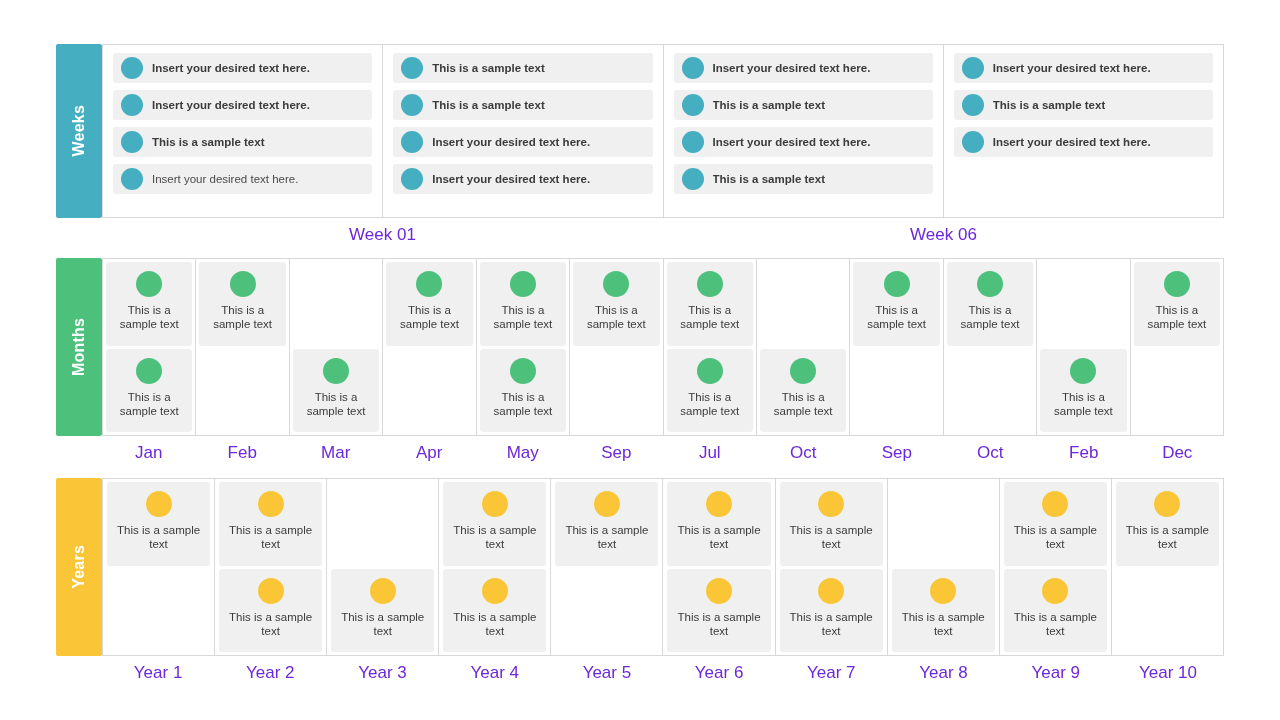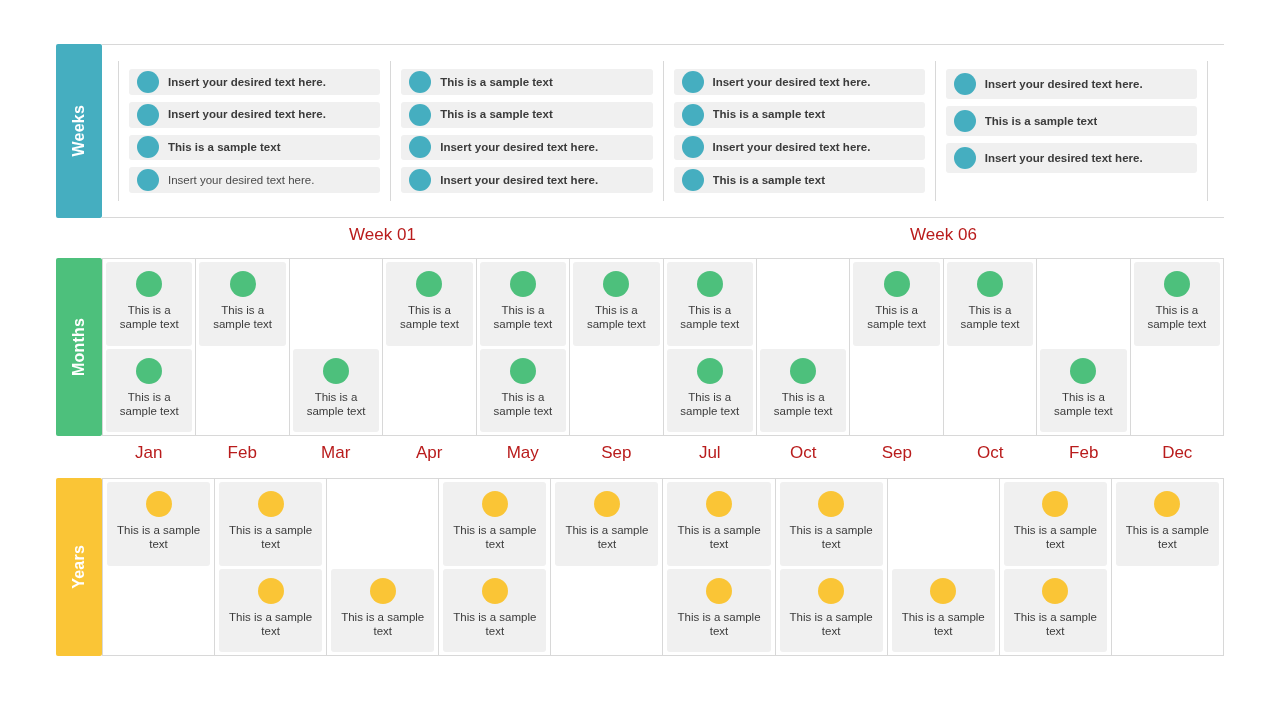--- a/index.html
+++ b/index.html
@@ -72,28 +72,28 @@
 
   .ticks {
     display: flex;
     margin-top: 7px;
   }
   .tick {
     flex: 1 1 0;
     min-width: 0;
     text-align: center;
     font-size: 17px;
-    color: #b91c1c;
+    color: #6d28d9;
     font-weight: normal;
   }
 
   
   #weeks-section { left: 56px; top: 44px; width: 1168px; }
   #weeks-section .axis-label { background: #45AEC0; height: 174px; }
-  #weeks-section .grid { height: 174px; padding: 16px; }
+  #weeks-section .grid { height: 174px; padding: 0; }
   #weeks-section .col {
     padding: 8px 10px 8px 10px;
     justify-content: flex-start;
     gap: 7px;
   }
 
   .week-card {
     background: #f0f0f0;
     border-radius: 3px;
     height: 30px;
@@ -542,16 +542,28 @@
               <div class="cell-card">
                 <span class="cell-dot"></span>
                 <div class="cell-text">This is a sample text</div>
               </div>
             </div>
             <div class="slot">
               <div class="cell-card empty"></div>
             </div>
           </div>
         </div>
+      <div class="ticks" id="years-ticks">
+          <div class="tick">Year 1</div>
+          <div class="tick">Year 2</div>
+          <div class="tick">Year 3</div>
+          <div class="tick">Year 4</div>
+          <div class="tick">Year 5</div>
+          <div class="tick">Year 6</div>
+          <div class="tick">Year 7</div>
+          <div class="tick">Year 8</div>
+          <div class="tick">Year 9</div>
+          <div class="tick">Year 10</div>
+        </div>
     </div>
   </div>
 
 </div>
 
 </body></html>

